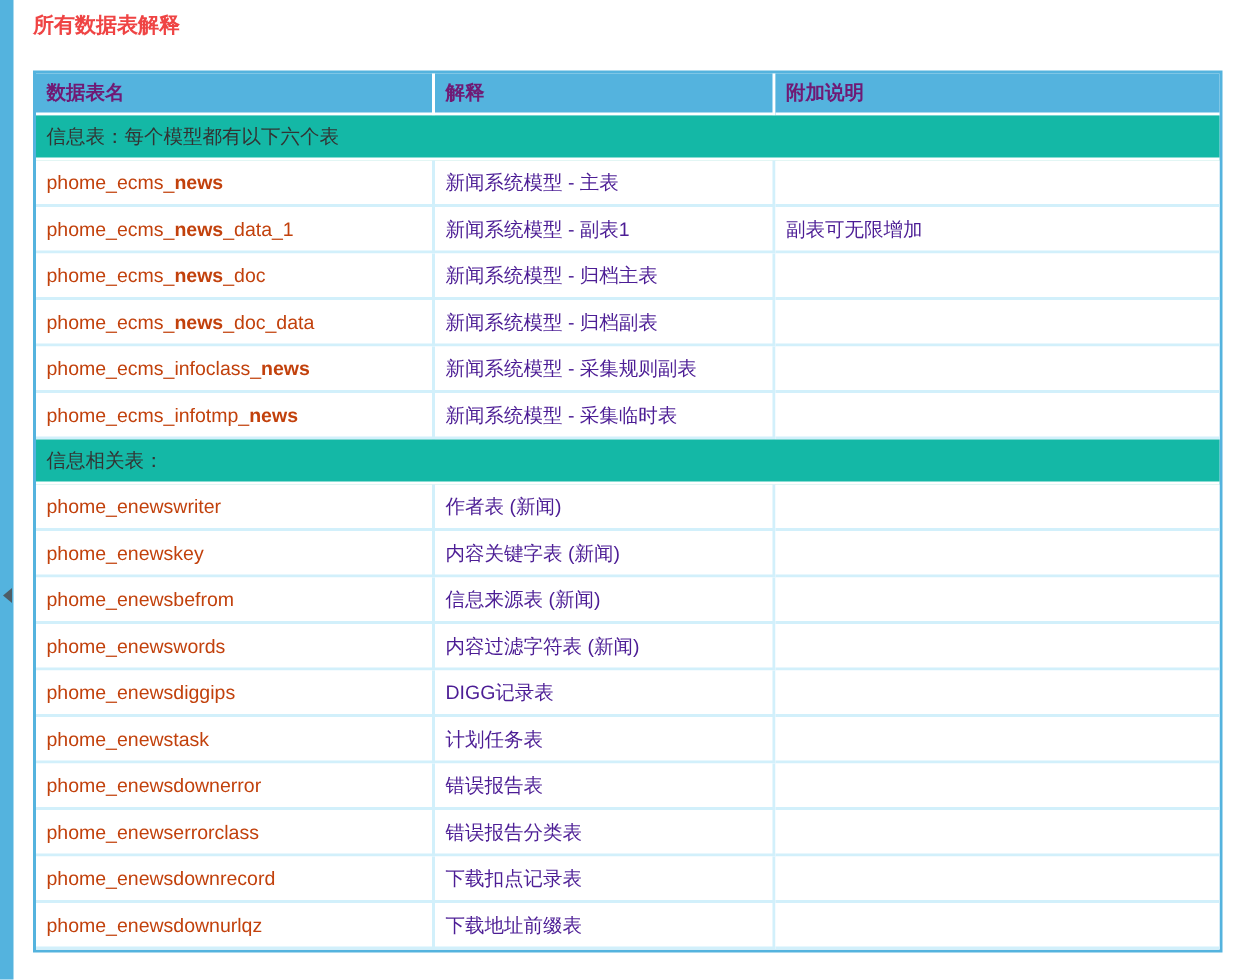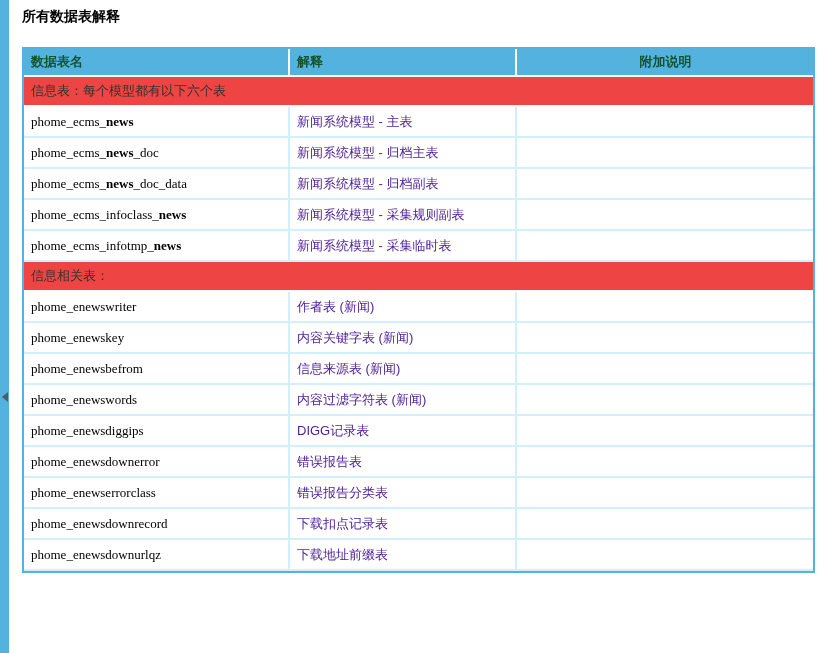--- a/index.html
+++ b/index.html
@@ -31,50 +31,50 @@
   .content {
     position: absolute;
     left: 22px;
     top: 0;
     width: 793px;
   }
   .page-title {
     margin: 8px 0 0 0;
     font-size: 14px;
     font-weight: bold;
-    color: #000000;
+    color: #ef4444;
     line-height: 16px;
   }
   table.data-table {
     margin-top: 23px;
     width: 793px;
     border: 2px solid #54b3de;
     border-collapse: separate;
     border-spacing: 0;
     table-layout: fixed;
   }
   col.c1 { width: 266px; }
   col.c2 { width: 227px; }
   col.c3 { width: auto; }
   th {
     background: #54b3de;
-    color: #14532d;
+    color: #701a75;
     font-size: 13px;
     font-weight: bold;
     text-align: left;
     height: 26px;
     padding: 0 6px 0 7px;
     border-right: 2px solid #ffffff;
     border-bottom: 2px solid #ffffff;
     white-space: nowrap;
     overflow: hidden;
   }
-  th:last-child { border-right: none; text-align: center; }
+  th:last-child { border-right: none; }
   tr.section-row td {
-    background: #ef4444;
+    background: #14b8a6;
     color: #333333;
     font-size: 13px;
     height: 28px;
     padding: 0 6px 0 7px;
     border-bottom: 2px solid #ffffff;
     white-space: nowrap;
     overflow: hidden;
   }
   tr.data-row td {
     background: #ffffff;
@@ -82,22 +82,21 @@
     height: 29px;
     padding: 0 6px 0 7px;
     border-right: 2px solid #d2f0fb;
     border-bottom: 2px solid #d2f0fb;
     white-space: nowrap;
     overflow: hidden;
     vertical-align: middle;
   }
   tr.data-row td:last-child { border-right: none; }
   .tbl-name {
-    color: #000000;
-    font-family: Liberation Serif, serif;
+    color: #c2410c;
   }
   .tbl-name b { font-weight: bold; }
   .tbl-desc, .tbl-note {
     color: #4c1d95;
   }
 </style>
 </head>
 <body>
 
 <div class="frame-divider">
@@ -123,20 +122,25 @@
     <tbody>
         <tr class="section-row">
           <td colspan="3">信息表：每个模型都有以下六个表</td>
         </tr>
         <tr class="data-row">
           <td class="tbl-name"><span>phome_ecms_</span><b>news</b><span></span></td>
           <td class="tbl-desc">新闻系统模型 - 主表</td>
           <td class="tbl-note"></td>
         </tr>
         <tr class="data-row">
+          <td class="tbl-name"><span>phome_ecms_</span><b>news</b><span>_data_1</span></td>
+          <td class="tbl-desc">新闻系统模型 - 副表1</td>
+          <td class="tbl-note">副表可无限增加</td>
+        </tr>
+        <tr class="data-row">
           <td class="tbl-name"><span>phome_ecms_</span><b>news</b><span>_doc</span></td>
           <td class="tbl-desc">新闻系统模型 - 归档主表</td>
           <td class="tbl-note"></td>
         </tr>
         <tr class="data-row">
           <td class="tbl-name"><span>phome_ecms_</span><b>news</b><span>_doc_data</span></td>
           <td class="tbl-desc">新闻系统模型 - 归档副表</td>
           <td class="tbl-note"></td>
         </tr>
         <tr class="data-row">
@@ -168,20 +172,25 @@
           <td class="tbl-note"></td>
         </tr>
         <tr class="data-row">
           <td class="tbl-name"><span>phome_enewswords</span><b></b><span></span></td>
           <td class="tbl-desc">内容过滤字符表 (新闻)</td>
           <td class="tbl-note"></td>
         </tr>
         <tr class="data-row">
           <td class="tbl-name"><span>phome_enewsdiggips</span><b></b><span></span></td>
           <td class="tbl-desc">DIGG记录表</td>
+          <td class="tbl-note"></td>
+        </tr>
+        <tr class="data-row">
+          <td class="tbl-name"><span>phome_enewstask</span><b></b><span></span></td>
+          <td class="tbl-desc">计划任务表</td>
           <td class="tbl-note"></td>
         </tr>
         <tr class="data-row">
           <td class="tbl-name"><span>phome_enewsdownerror</span><b></b><span></span></td>
           <td class="tbl-desc">错误报告表</td>
           <td class="tbl-note"></td>
         </tr>
         <tr class="data-row">
           <td class="tbl-name"><span>phome_enewserrorclass</span><b></b><span></span></td>
           <td class="tbl-desc">错误报告分类表</td>

